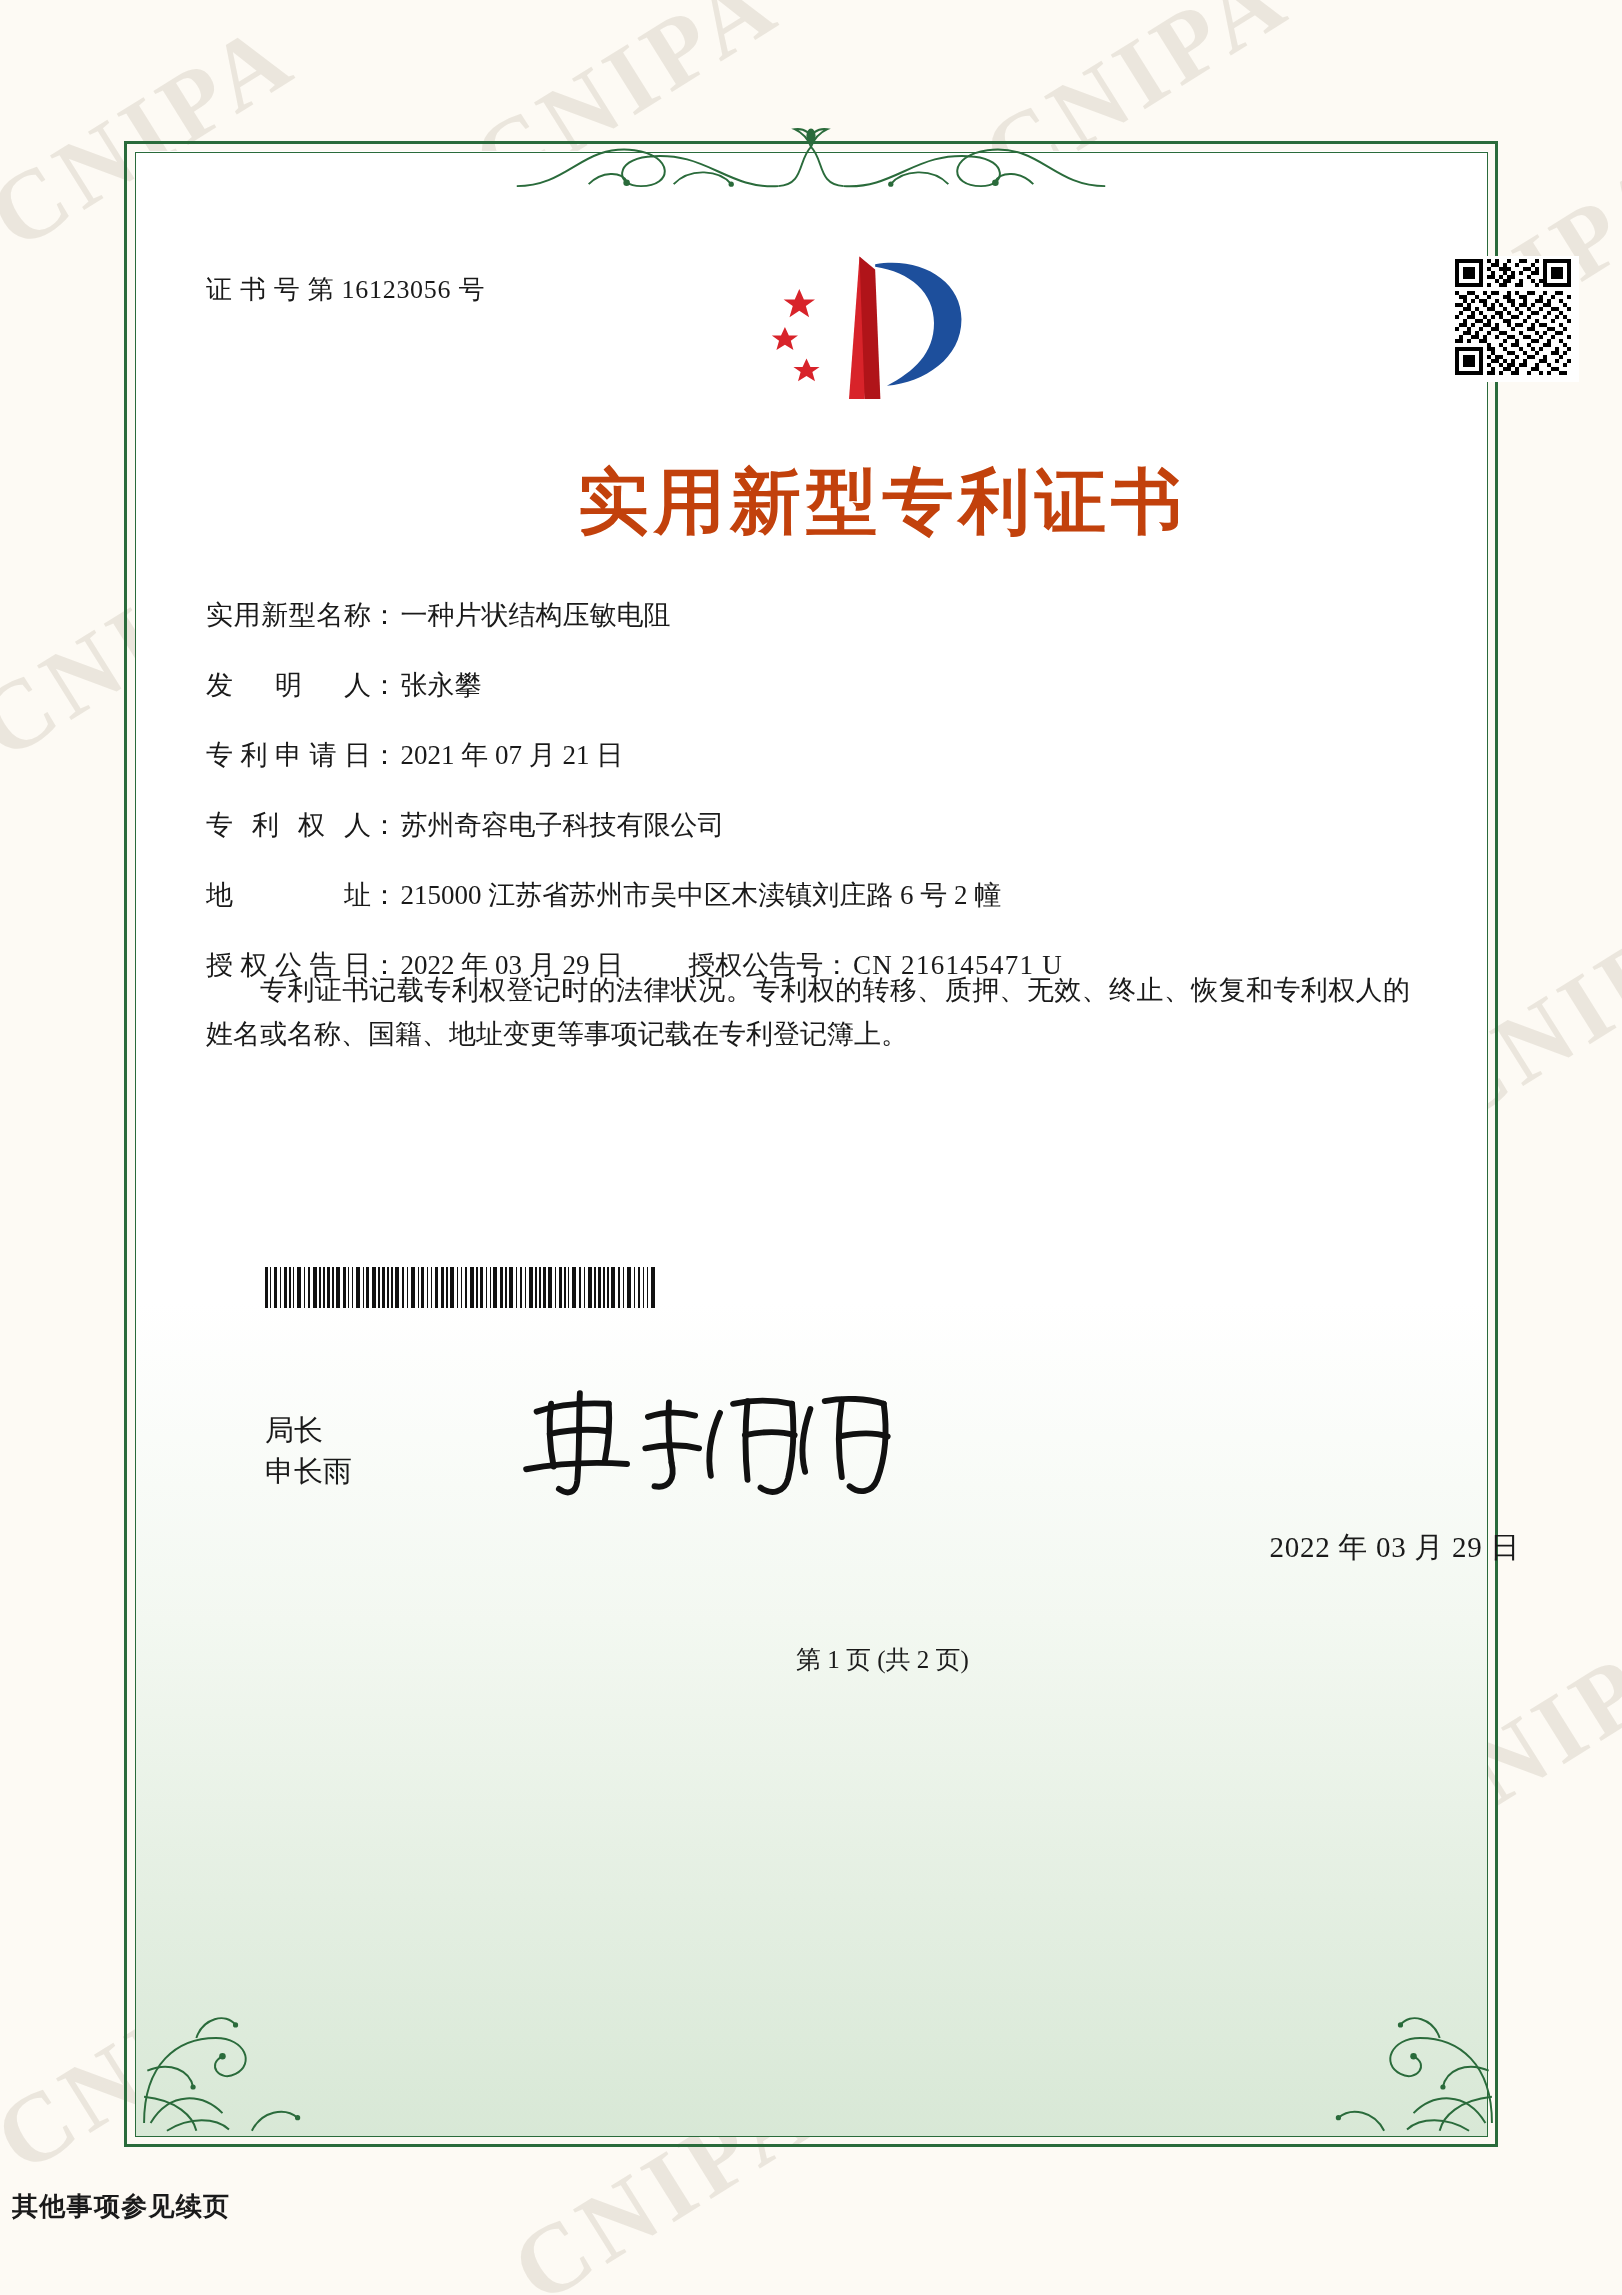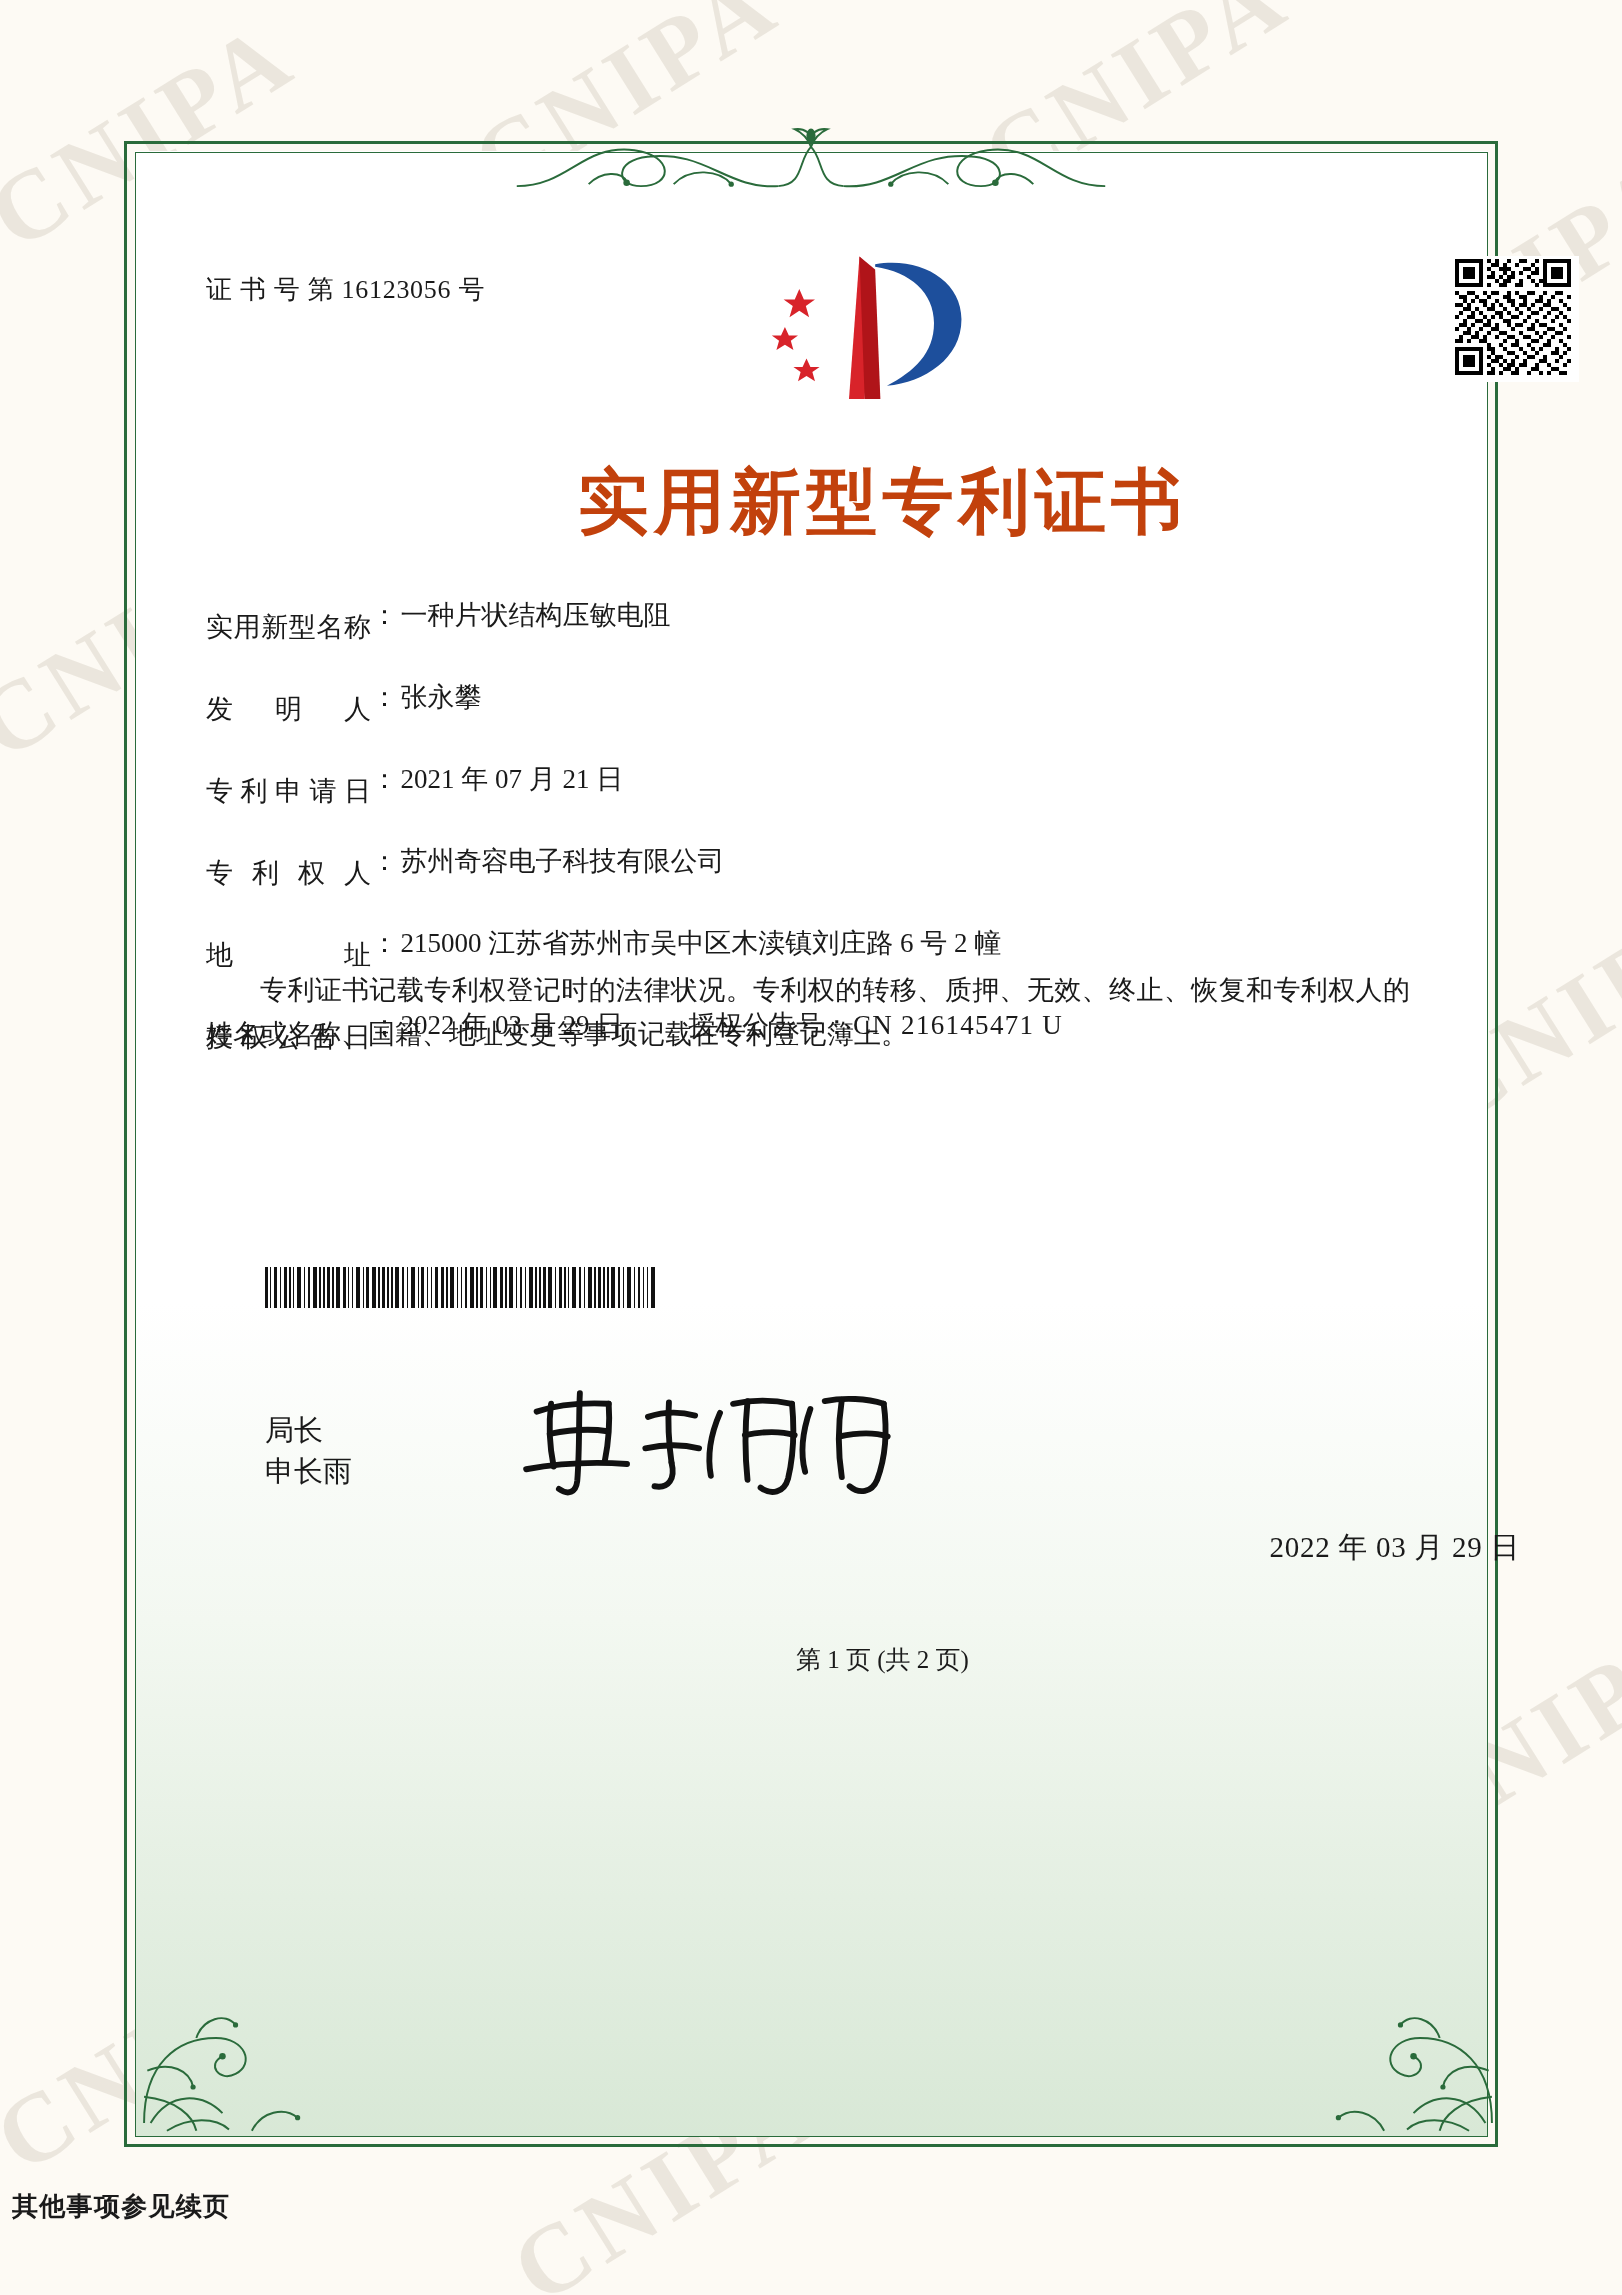--- a/index.html
+++ b/index.html
@@ -138,21 +138,21 @@
     line-height: 1.0;
     margin-bottom: 43px;
     white-space: nowrap;
   }
   .lbl {
     display: inline-block;
     text-align: justify;
     text-align-last: justify;
     vertical-align: top;
   }
-  .lbl-6 { width: 165px; margin-top: 12px; }
+  .lbl-6 { width: 165px; }
   .colon { display: inline-block; }
   .val { display: inline-block; margin-left: 2.6px; }
   .val-mono {
     font-family: "Liberation Serif", serif;
     letter-spacing: 1.3px;
   }
   .row-split-right {
     display: inline-block;
     margin-left: 65px;
   }

